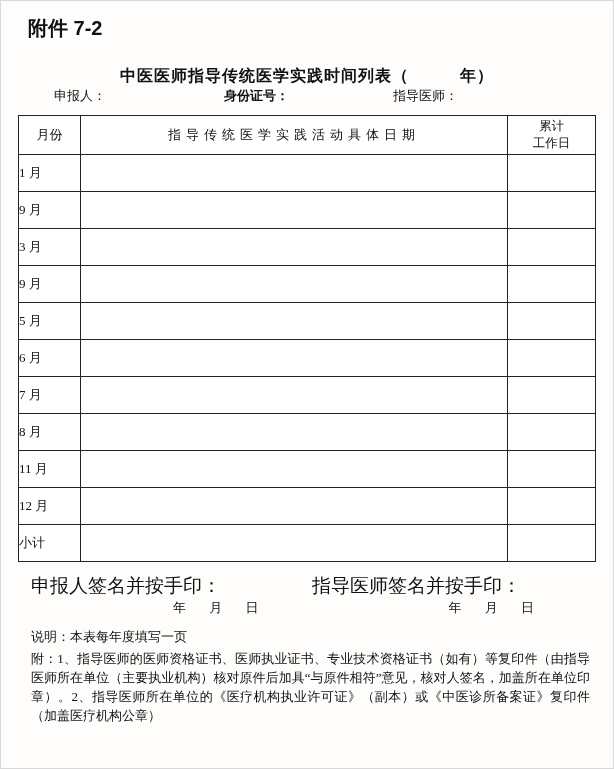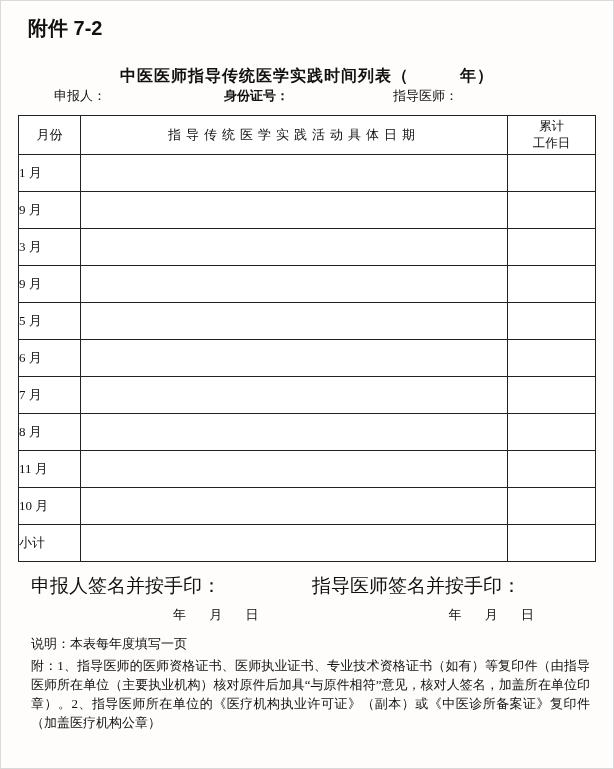--- a/index.html
+++ b/index.html
@@ -39,21 +39,21 @@
   }
   col.c-month{width:62px;}
   col.c-total{width:88px;}
   th.h-month{height:38px;text-align:center;padding-left:9px;font-weight:normal;}
   th.h-dates{font-weight:normal;letter-spacing:5px;text-align:center;}
   th.h-total{font-weight:normal;font-size:12.5px;text-align:center;line-height:17px;}
   td.cell-month{height:36px;text-align:left;padding-left:9px;}
   .sig-row{margin-top:11px;font-size:19px;display:flex;align-items:baseline;}
   .sig-row .sig-applicant{margin-left:13px;}
   .sig-row .sig-supervisor{margin-left:91px;}
-  .date-row{margin-top:7px;font-size:13px;display:flex;align-items:flex-end;}
+  .date-row{font-size:13px;display:flex;align-items:flex-end;}
   .date-row .date-left{margin-left:155px;letter-spacing:10px;}
   .date-row .date-right{margin-left:180px;letter-spacing:10px;}
   .note1{margin-top:11px;font-size:13px;margin-left:13px;}
   .note2{
     margin-top:3px;font-size:13px;line-height:19px;margin-left:13px;margin-right:6px;
     text-align:justify;
   }
 </style>
 </head>
 <body>
@@ -126,21 +126,21 @@
           <td class="cell-month">8 月</td>
           <td class="cell-dates"></td>
           <td class="cell-total"></td>
         </tr>
         <tr>
           <td class="cell-month">11 月</td>
           <td class="cell-dates"></td>
           <td class="cell-total"></td>
         </tr>
         <tr>
-          <td class="cell-month">10 月</td>
+          <td class="cell-month">12 月</td>
           <td class="cell-dates"></td>
           <td class="cell-total"></td>
         </tr>
         <tr>
           <td class="cell-month">小计</td>
           <td class="cell-dates"></td>
           <td class="cell-total"></td>
         </tr>
       </tbody>
   </table>

